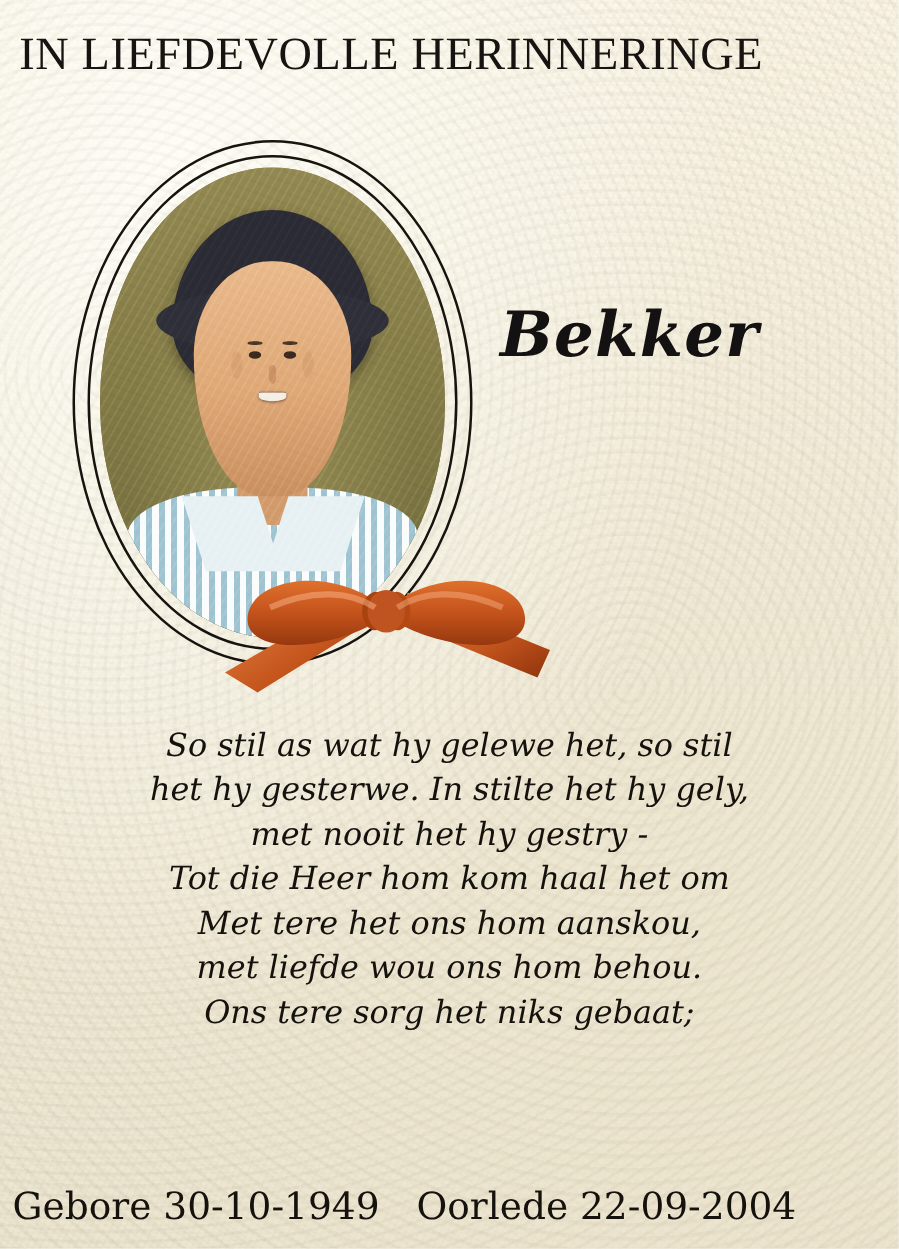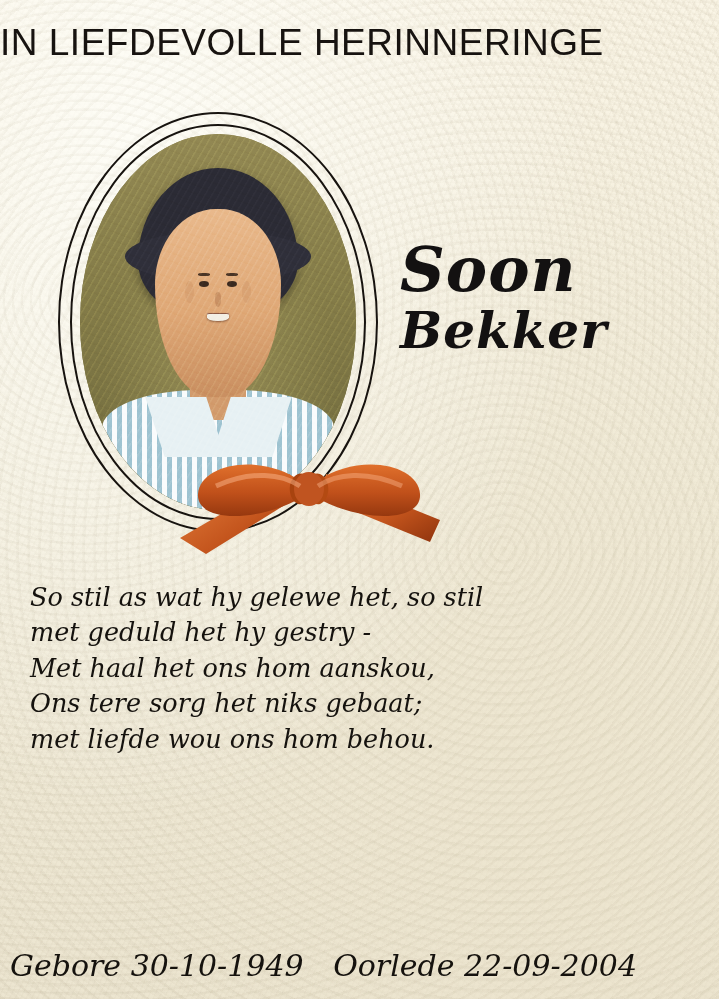--- a/index.html
+++ b/index.html
@@ -32,22 +32,22 @@
       repeating-radial-gradient(circle at 70% 55%, rgba(150,140,115,0.05) 0px, rgba(150,140,115,0.05) 2px, rgba(0,0,0,0) 4px, rgba(0,0,0,0) 11px);
     mix-blend-mode: multiply;
   }
 
   
   #heading {
     position: absolute;
     top: 22px;
     left: 0;
     width: 626px;
-    text-align: left;
-    font-family: Liberation Sans, sans-serif;
+    text-align: center;
+    font-family: Liberation Serif, serif;
     font-size: 37px;
     letter-spacing: 0.5px;
     color: #171310;
     white-space: nowrap;
   }
 
   
   #portrait-wrap {
     position: absolute;
     left: 58px;
@@ -231,38 +231,37 @@
   }
   #name-first { font-size: 62px; letter-spacing: 1px; }
   #name-last  { font-size: 50px; letter-spacing: 1px; margin-top: 4px; }
 
   
   #verse {
     position: absolute;
     left: 30px;
     top: 580px;
     width: 659px;
-    text-align: left;
+    text-align: center;
     font-family: "DejaVu Serif", serif;
     font-style: italic;
     font-size: 25.5px;
     line-height: 1.39;
     color: #15120e;
   }
   #verse .vline { white-space: nowrap; }
 
   
   #dates {
     position: absolute;
     left: 0;
     bottom: 16px;
     width: 647px;
     text-align: center;
     font-family: "DejaVu Serif", serif;
-    font-style: italic;
     font-size: 30px;
     color: #15120e;
     white-space: nowrap;
   }
   #dates span { margin: 0 10px; }
 </style>
 </head>
 <body>
 
 <div id="card">
@@ -320,29 +319,30 @@
       <path d="M158,62 C172,56 172,96 158,92 C148,88 146,68 158,62 Z" fill="#a8430f"></path>
       <path d="M180,62 C166,56 166,96 180,92 C190,88 192,68 180,62 Z" fill="#b34a12"></path>
       <ellipse cx="169" cy="77" rx="15" ry="17" fill="#c05420"></ellipse>
 
       <path d="M76,74 C112,58 142,62 160,74" stroke="rgba(255,190,150,0.45)" stroke-width="5" fill="none"></path>
       <path d="M262,74 C226,58 196,62 178,74" stroke="rgba(255,190,150,0.40)" stroke-width="5" fill="none"></path>
     </svg>
   </div>
 
   <div id="name-block">
-    <div id="name-first">Soon</div>
     <div id="name-last">Bekker</div>
   </div>
 
   <div id="verse">
     <div class="vline">So stil as wat hy gelewe het, so stil</div>
-    <div class="vline">met geduld het hy gestry -</div>
-    <div class="vline">Met haal het ons hom aanskou,</div>
+    <div class="vline">het hy gesterwe. In stilte het hy gely,</div>
+    <div class="vline">met nooit het hy gestry -</div>
+    <div class="vline">Tot die Heer hom kom haal het om</div>
+    <div class="vline">Met tere het ons hom aanskou,</div>
+    <div class="vline">met liefde wou ons hom behou.</div>
     <div class="vline">Ons tere sorg het niks gebaat;</div>
-    <div class="vline">met liefde wou ons hom behou.</div>
   </div>
 
   <div id="dates">
     <span>Gebore 30-10-1949</span>
     <span>Oorlede 22-09-2004</span>
   </div>
 </div>
 
 </body></html>

